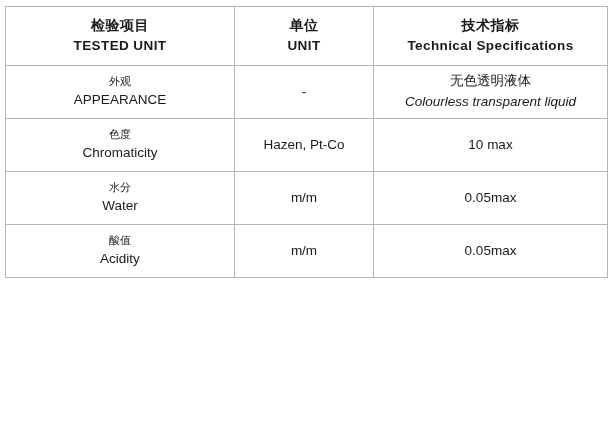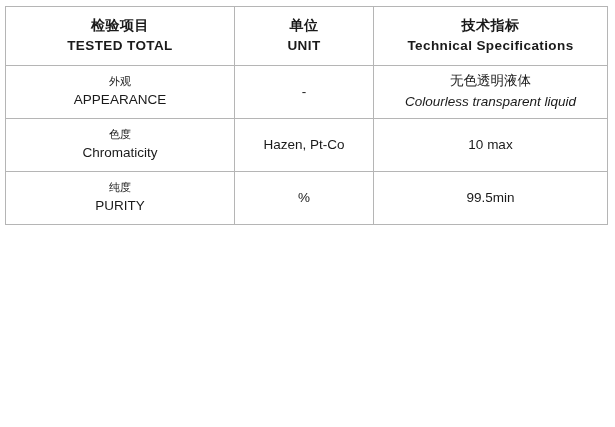--- a/index.html
+++ b/index.html
@@ -78,21 +78,21 @@
     <colgroup>
       <col class="c-item">
       <col class="c-unit">
       <col class="c-spec">
     </colgroup>
     <tbody>
       <tr class="header-row">
         <td>
           <div class="cell-stack">
             <span class="zh">检验项目</span>
-            <span class="en">TESTED  TOTAL</span>
+            <span class="en">TESTED  UNIT</span>
           </div>
         </td>
         <td>
           <div class="cell-stack">
             <span class="zh">单位</span>
             <span class="en">UNIT</span>
           </div>
         </td>
         <td>
           <div class="cell-stack">
@@ -128,32 +128,46 @@
           </div>
         </td>
         <td class="unit-cell">
           <span class="single nowrap">Hazen, Pt-Co</span>
         </td>
         <td class="spec-cell">
           <span class="single">10 max</span>
         </td>
       </tr>
 
-
+      <tr class="data-row">
+        <td>
+          <div class="cell-stack">
+            <span class="zh">水分</span>
+            <span class="en">Water</span>
+          </div>
+        </td>
+        <td class="unit-cell">
+          <span class="single">m/m</span>
+        </td>
+        <td class="spec-cell">
+          <span class="single">0.05max</span>
+        </td>
+      </tr>
 
       <tr class="data-row">
         <td>
           <div class="cell-stack">
-            <span class="zh">纯度</span>
-            <span class="en">PURITY</span>
+            <span class="zh">酸值</span>
+            <span class="en">Acidity</span>
           </div>
         </td>
         <td class="unit-cell">
-          <span class="single">%</span>
+          <span class="single">m/m</span>
         </td>
         <td class="spec-cell">
-          <span class="single">99.5min</span>
+          <span class="single">0.05max</span>
         </td>
       </tr>
+
 
     </tbody>
   </table>
 </div>
 
 </body></html>

